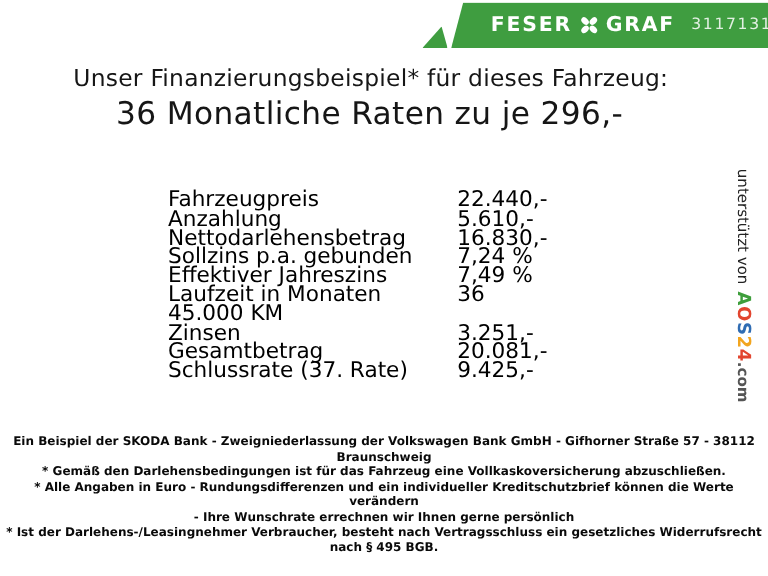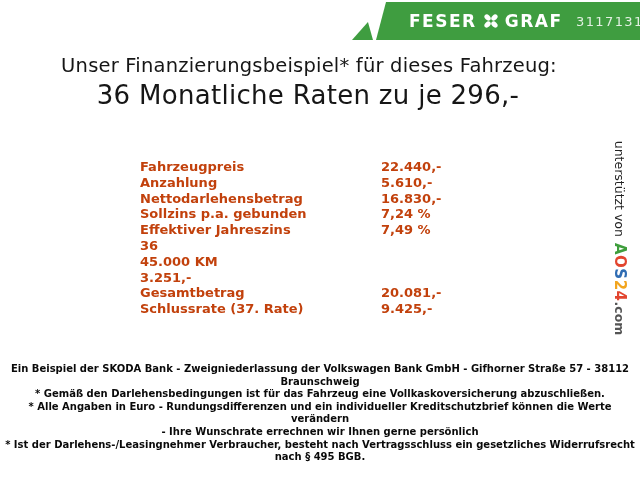--- a/index.html
+++ b/index.html
@@ -29,21 +29,21 @@
     position:absolute;left:562px;top:50%;transform:translateY(-50%);
     color:rgba(255,255,255,0.85);font-size:13px;letter-spacing:1.4px;margin-left:14px;
   }
 
   
   .title-block{position:absolute;left:0;top:54px;width:598px;text-align:center;color:#161616;}
   .title-line1{font-size:19.5px;font-weight:500;letter-spacing:0.2px;padding-left:20px;}
   .title-line2{font-size:26px;font-weight:500;margin-top:3px;letter-spacing:0.3px;margin-left:18px;}
 
   
-  .finance-table{position:absolute;left:140px;top:159px;color:#c2410c;font-size:13px;font-weight:bold;}
+  .finance-table{position:absolute;left:140px;top:159px;color:#000000;font-size:18px;}
   .finance-row{display:grid;grid-template-columns:241px auto;line-height:15.8px;}
 
   
   .watermark{
     position:absolute;left:520px;top:228px;width:200px;height:20px;
     transform:rotate(90deg);
     display:flex;align-items:center;justify-content:center;
     font-size:12.5px;color:#222;white-space:nowrap;
   }
   .watermark .wm-prefix{margin-right:6px;}
@@ -100,26 +100,28 @@
     </div>
     <div class="finance-row">
       <span>Sollzins p.a. gebunden</span>
       <span>7,24 %</span>
     </div>
     <div class="finance-row">
       <span>Effektiver Jahreszins</span>
       <span>7,49 %</span>
     </div>
     <div class="finance-row">
+      <span>Laufzeit in Monaten</span>
       <span>36</span>
     </div>
     <div class="finance-row">
       <span>45.000 KM</span>
     </div>
     <div class="finance-row">
+      <span>Zinsen</span>
       <span>3.251,-</span>
     </div>
     <div class="finance-row">
       <span>Gesamtbetrag</span>
       <span>20.081,-</span>
     </div>
     <div class="finance-row">
       <span>Schlussrate (37. Rate)</span>
       <span>9.425,-</span>
     </div>

